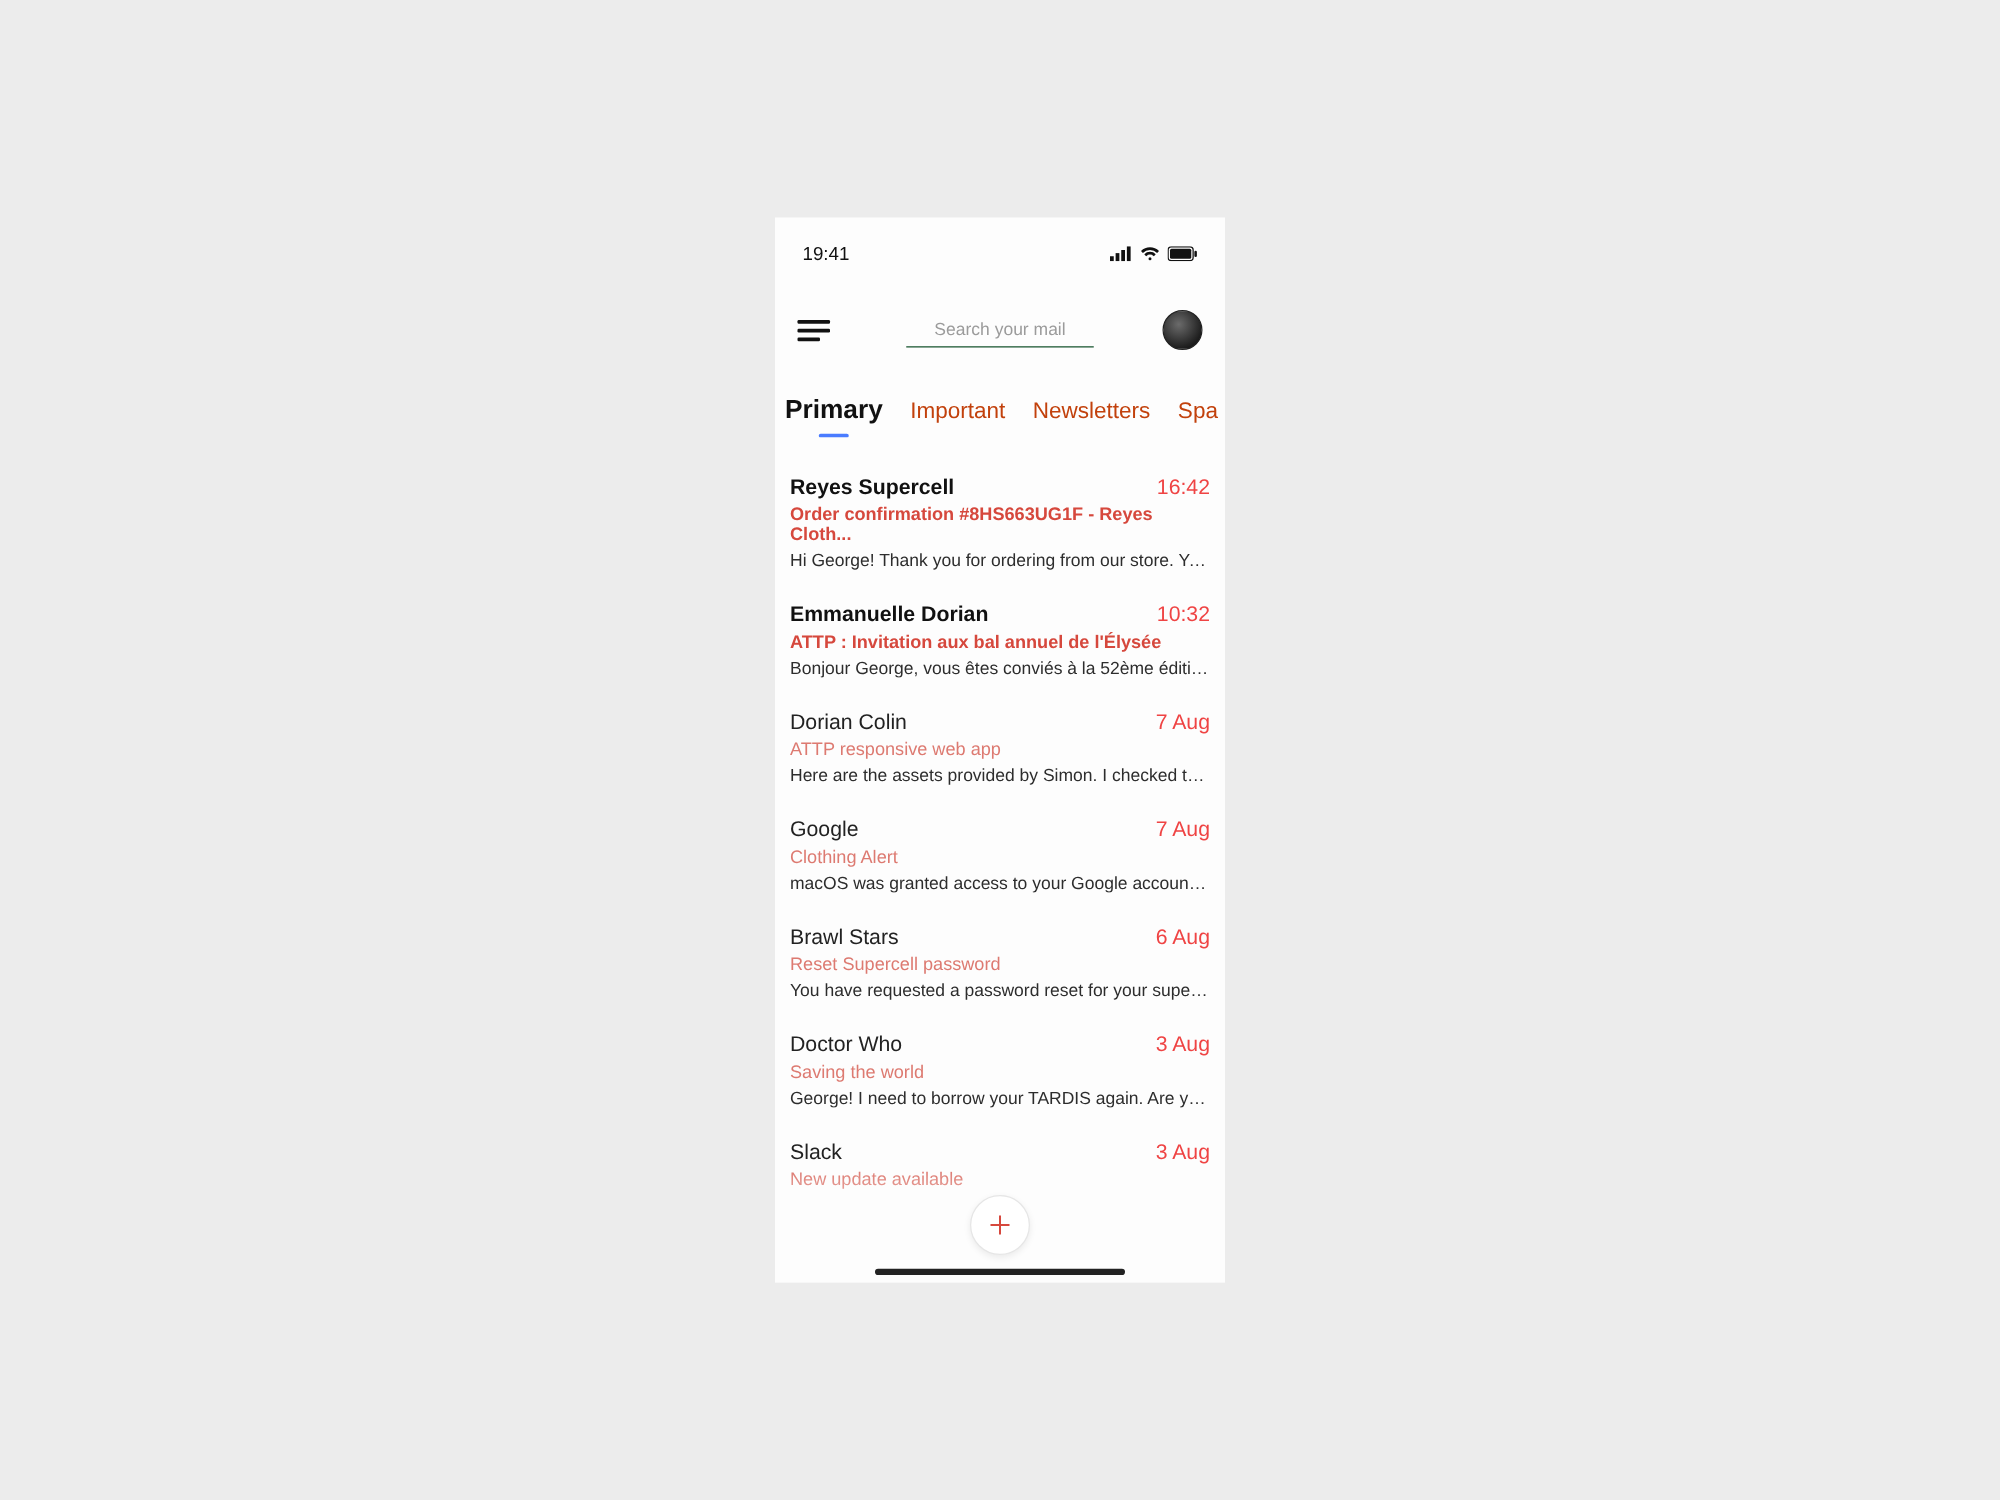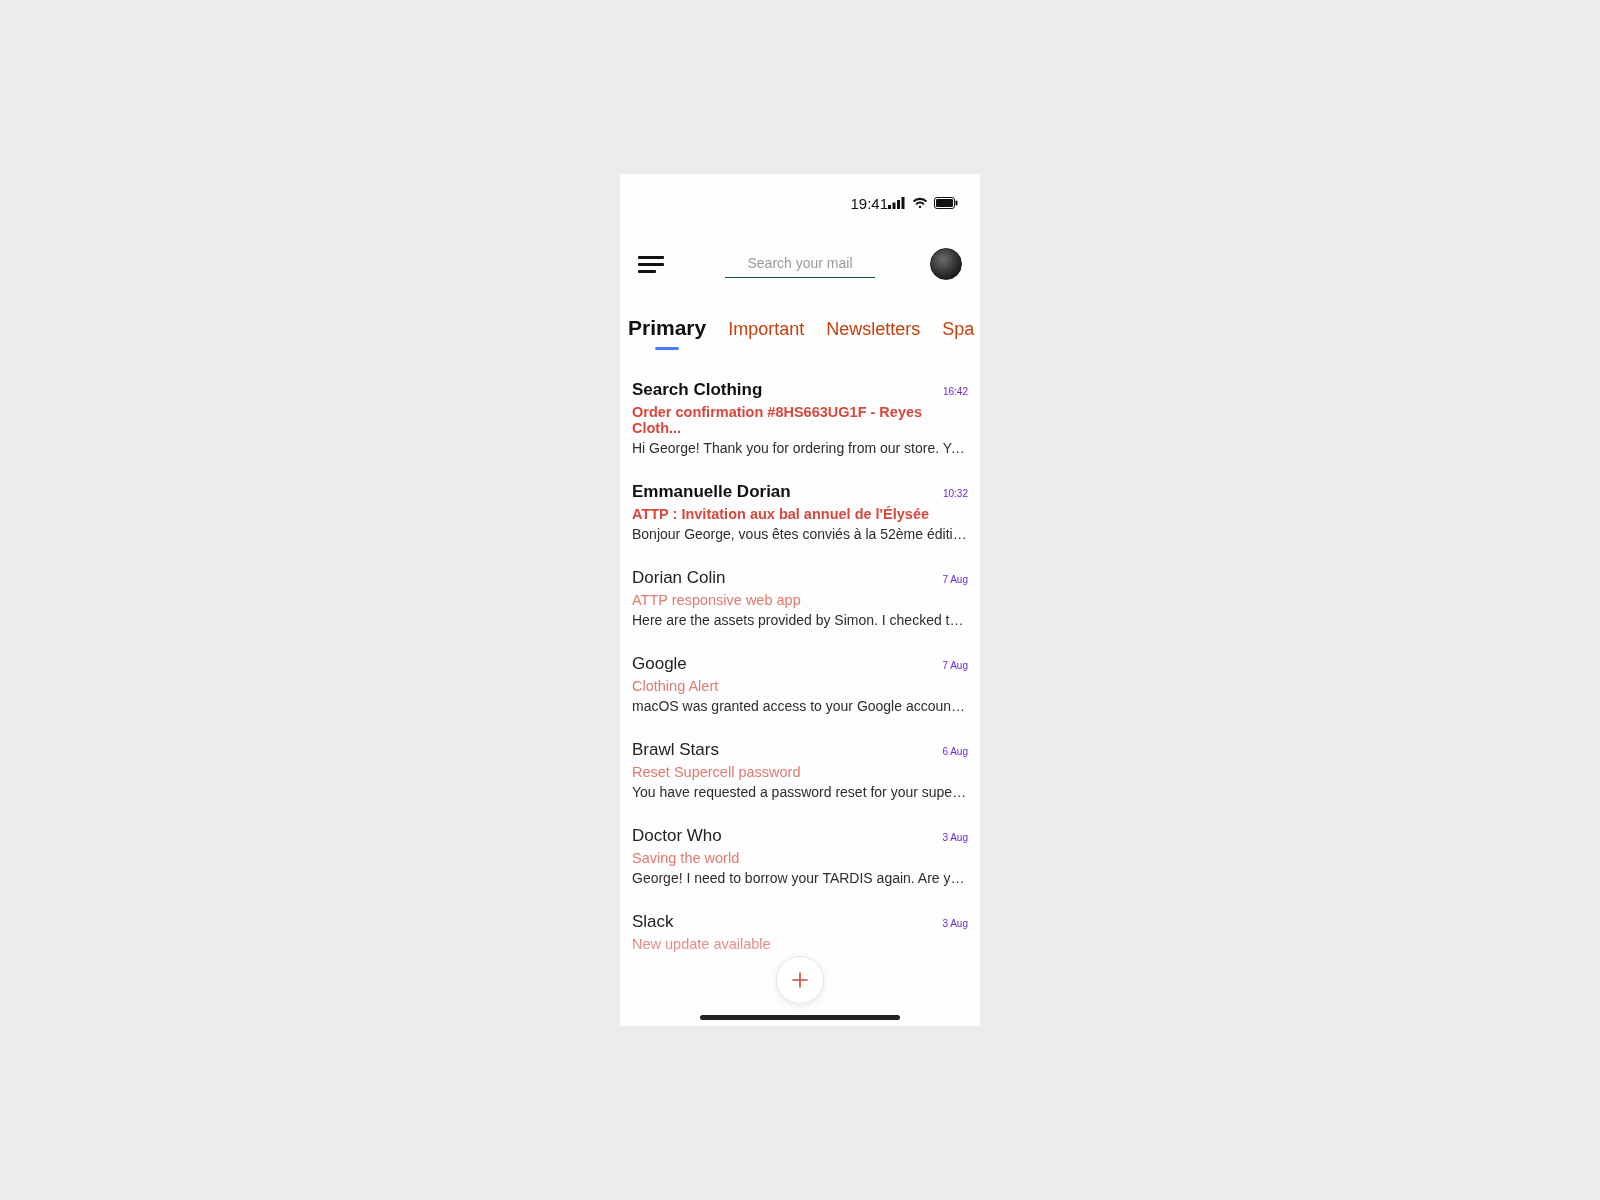--- a/index.html
+++ b/index.html
@@ -14,21 +14,21 @@
   .phone {
     width: 360px;
     height: 852px;
     background: #fdfdfd;
     position: relative;
     overflow: hidden;
   }
   
   .status-bar {
     display: flex;
-    justify-content: flex-end;
+    justify-content: space-between;
     align-items: center;
     padding: 14px 22px 0 22px;
     height: 44px;
     font-size: 15px;
     font-weight: 500;
     color: #111;
   }
   .status-icons { display: flex; gap: 6px; align-items: center; }
   .signal-icon, .wifi-icon, .battery-icon { display: inline-block; }
   .signal-icon svg, .wifi-icon svg, .battery-icon svg { display: block; }
@@ -95,21 +95,21 @@
   }
   
   .list { padding: 18px 10px 0 10px; }
   .email {
     padding: 12px 2px 14px 2px;
     cursor: pointer;
   }
   .row1 { display: flex; justify-content: space-between; align-items: baseline; }
   .sender { font-size: 17px; color: #222; }
   .email.unread .sender { font-weight: 700; color: #111; }
-  .time { font-size: 10px; color: #6d28d9; }
+  .time { font-size: 17px; color: #ef4444; }
   .subject { font-size: 14.5px; margin-top: 4px; color: #dd7a71; }
   .email.unread .subject { color: #d6483d; font-weight: 600; }
   .preview { font-size: 14px; color: #2d2d2d; margin-top: 4px; white-space: nowrap; overflow: hidden; text-overflow: ellipsis; }
   
   .fab {
     position: absolute;
     left: 50%; transform: translateX(-50%);
     bottom: 22px;
     width: 48px; height: 48px;
     border-radius: 50%;
@@ -184,21 +184,21 @@
     <div class="tab active">Primary</div>
     <div class="tab">Important</div>
     <div class="tab">Newsletters</div>
     <div class="tab">Spa</div>
   </div>
 
   <div class="list">
 
     <div class="email unread">
       <div class="row1">
-        <span class="sender">Search Clothing</span>
+        <span class="sender">Reyes Supercell</span>
         <span class="time">16:42</span>
       </div>
       <div class="subject">Order confirmation #8HS663UG1F - Reyes Cloth...</div>
       <div class="preview">Hi George! Thank you for ordering from our store. Your...</div>
     </div>
 
     <div class="email unread">
       <div class="row1">
         <span class="sender">Emmanuelle Dorian</span>
         <span class="time">10:32</span>

